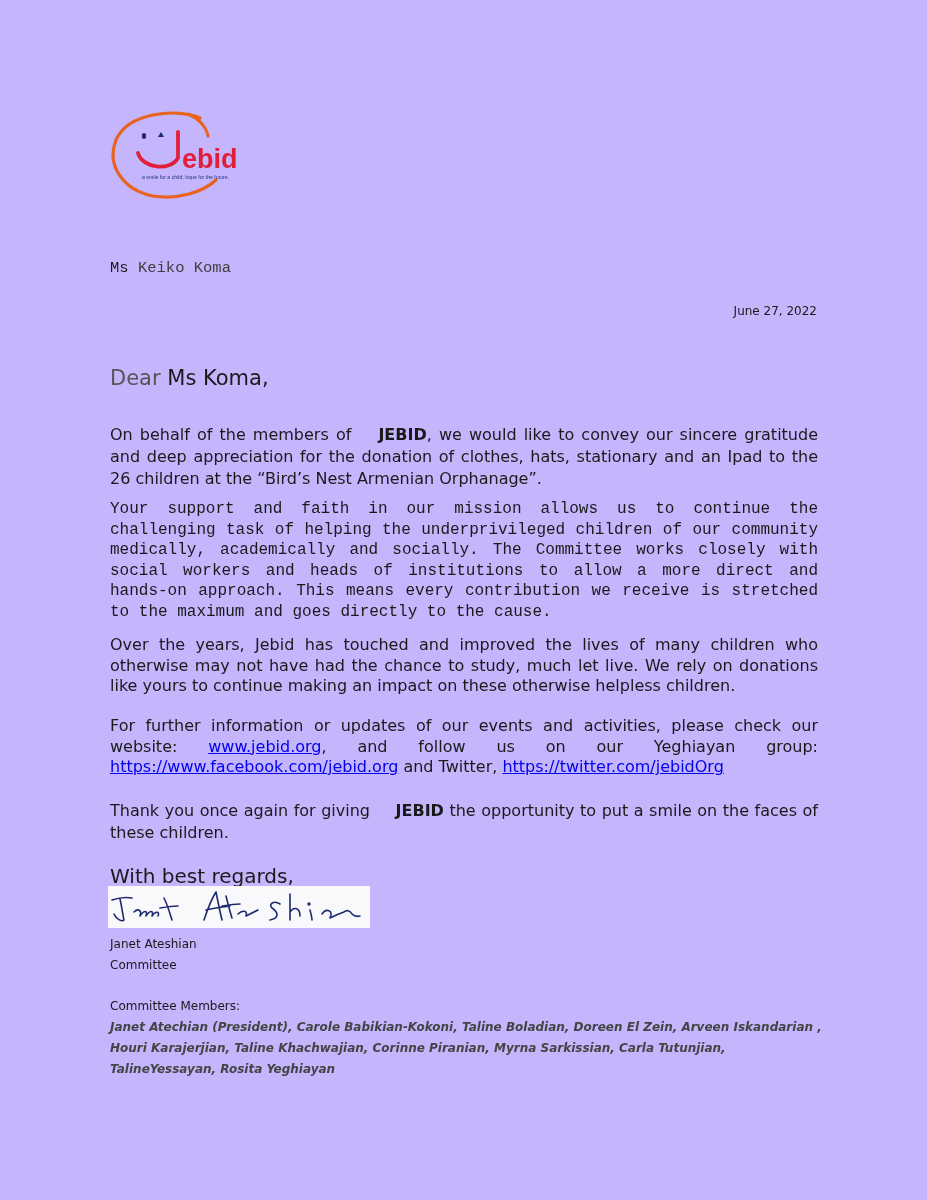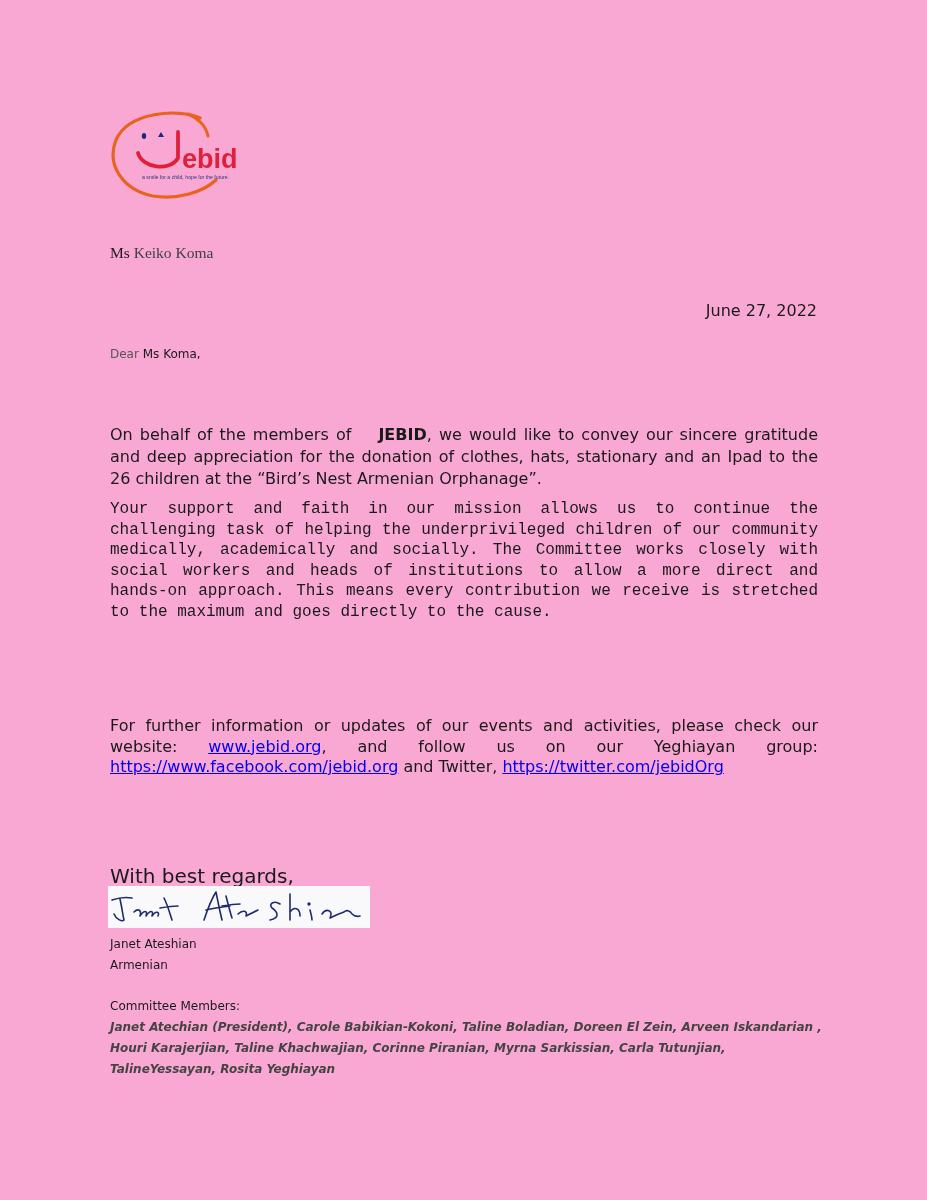--- a/index.html
+++ b/index.html
@@ -1,29 +1,29 @@
 <!DOCTYPE html>
 <html><head>
 <meta charset="utf-8">
 <style>
   html, body { margin: 0; padding: 0; background: #ffffff; }
   body { width: 927px; height: 1200px; position: relative; overflow: hidden; }
-  .page { position: absolute; left: 0; top: 0; width: 927px; height: 1200px; background: #f9a8d4; }
+  .page { position: absolute; left: 0; top: 0; width: 927px; height: 1200px; background: #c4b5fd; }
   .verdana { font-family: "DejaVu Sans", sans-serif; color: #1a1a1a; }
-  .arial { font-family: Liberation Serif, serif; color: #404040; }
+  .arial { font-family: Liberation Mono, monospace; color: #404040; margin-top: 16px; }
 
   .logo { position: absolute; left: 108px; top: 110px; width: 160px; height: 90px; }
   .logo svg { display: block; }
 
   .recipient { position: absolute; left: 110px; top: 243px; font-size: 15.5px; line-height: 19px; }
   .recipient .ms { color: #1a1a1a; }
 
-  .date { position: absolute; right: 110px; top: 301px; font-size: 16px; line-height: 20px; text-align: left; }
+  .date { position: absolute; right: 110px; top: 301px; font-size: 12px; line-height: 20px; text-align: left; }
 
-  .greeting { position: absolute; left: 110px; top: 344px; font-size: 12px; line-height: 20px; }
+  .greeting { position: absolute; left: 110px; top: 368px; font-size: 21px; line-height: 20px; }
   .greeting .dear { color: #555; }
 
   .para { position: absolute; left: 110px; width: 708px; font-size: 16px; line-height: 20.5px; text-align: justify; }
   .para b { font-weight: bold; margin-left: 20px; }
   .p1 { top: 424px; line-height: 22px; }
   .p2 { top: 499px; font-family: Liberation Mono, monospace; }
   .p3 { top: 635px; }
   .p4 { top: 716px; }
   .p5 { top: 800px; line-height: 22px; }
 
@@ -71,25 +71,29 @@
     <span class="dear">Dear</span>
     <span>Ms Koma,</span>
   </div>
 
   <div class="para p1 verdana">
     <span>On behalf of the members of </span><b>JEBID</b><span>, we would like to convey our sincere gratitude and deep appreciation for the donation of clothes, hats, stationary and an Ipad to the 26 children at the “Bird’s Nest Armenian Orphanage”.</span>
   </div>
 
   <div class="para p2 verdana">Your support and faith in our mission allows us to continue the challenging task of helping the underprivileged children of our community medically, academically and socially. The Committee works closely with social workers and heads of institutions to allow a more direct and hands-on approach.  This means every contribution we receive is stretched to the maximum and goes directly to the cause.</div>
 
+  <div class="para p3 verdana">Over the years, Jebid has touched and improved the lives of many children who otherwise may not have had the chance to study, much let live.  We rely on donations like yours to continue making an impact on these otherwise helpless children.</div>
 
   <div class="para p4 verdana">
     <span>For further information or updates of our events and activities, please check our website: </span><a class="link">www.jebid.org</a><span>, and follow us on our Yeghiayan group: </span><a class="link">https://www.facebook.com/jebid.org</a><span> and Twitter, </span><a class="link">https://twitter.com/jebidOrg</a>
   </div>
 
+  <div class="para p5 verdana">
+    <span>Thank you once again for giving </span><b>JEBID</b><span> the opportunity to put a smile on the faces of these children.</span>
+  </div>
 
   <div class="closing verdana">With best regards,</div>
 
   <div class="signature">
     <svg width="262" height="42" viewBox="0 0 262 42">
       <g fill="none" stroke="#1e2a6e" stroke-width="1.6" stroke-linecap="round" stroke-linejoin="round">
 
         <path d="M4 14 C10 12 18 11 24 12 M12 13 C14 22 15 30 16 34 C14 36 8 33 6 28"></path>
 
         <path d="M26 26 C30 22 34 24 32 30 C36 24 40 24 38 30 C42 24 46 24 44 30 C48 24 52 26 50 30"></path>
@@ -105,21 +109,21 @@
 
         <path d="M202 24 C203 28 204 31 204 34"></path>
         <circle cx="201" cy="18" r="0.9" fill="#1e2a6e"></circle>
         <path d="M214 28 C218 22 226 24 222 32 C226 30 230 28 236 26 C238 24 242 24 244 28 C246 30 248 31 252 30"></path>
       </g>
     </svg>
   </div>
 
   <div class="sig-text verdana">
     <div>Janet Ateshian</div>
-    <div>Armenian</div>
+    <div>Committee</div>
   </div>
 
   <div class="committee verdana">
     <div>Committee Members:</div>
     <div class="members">Janet Atechian (President), Carole Babikian-Kokoni, Taline Boladian, Doreen El Zein, Arveen Iskandarian  , Houri Karajerjian, Taline Khachwajian, Corinne Piranian, Myrna Sarkissian, Carla Tutunjian, TalineYessayan, Rosita Yeghiayan</div>
   </div>
 
 </div>
 
 </body></html>

